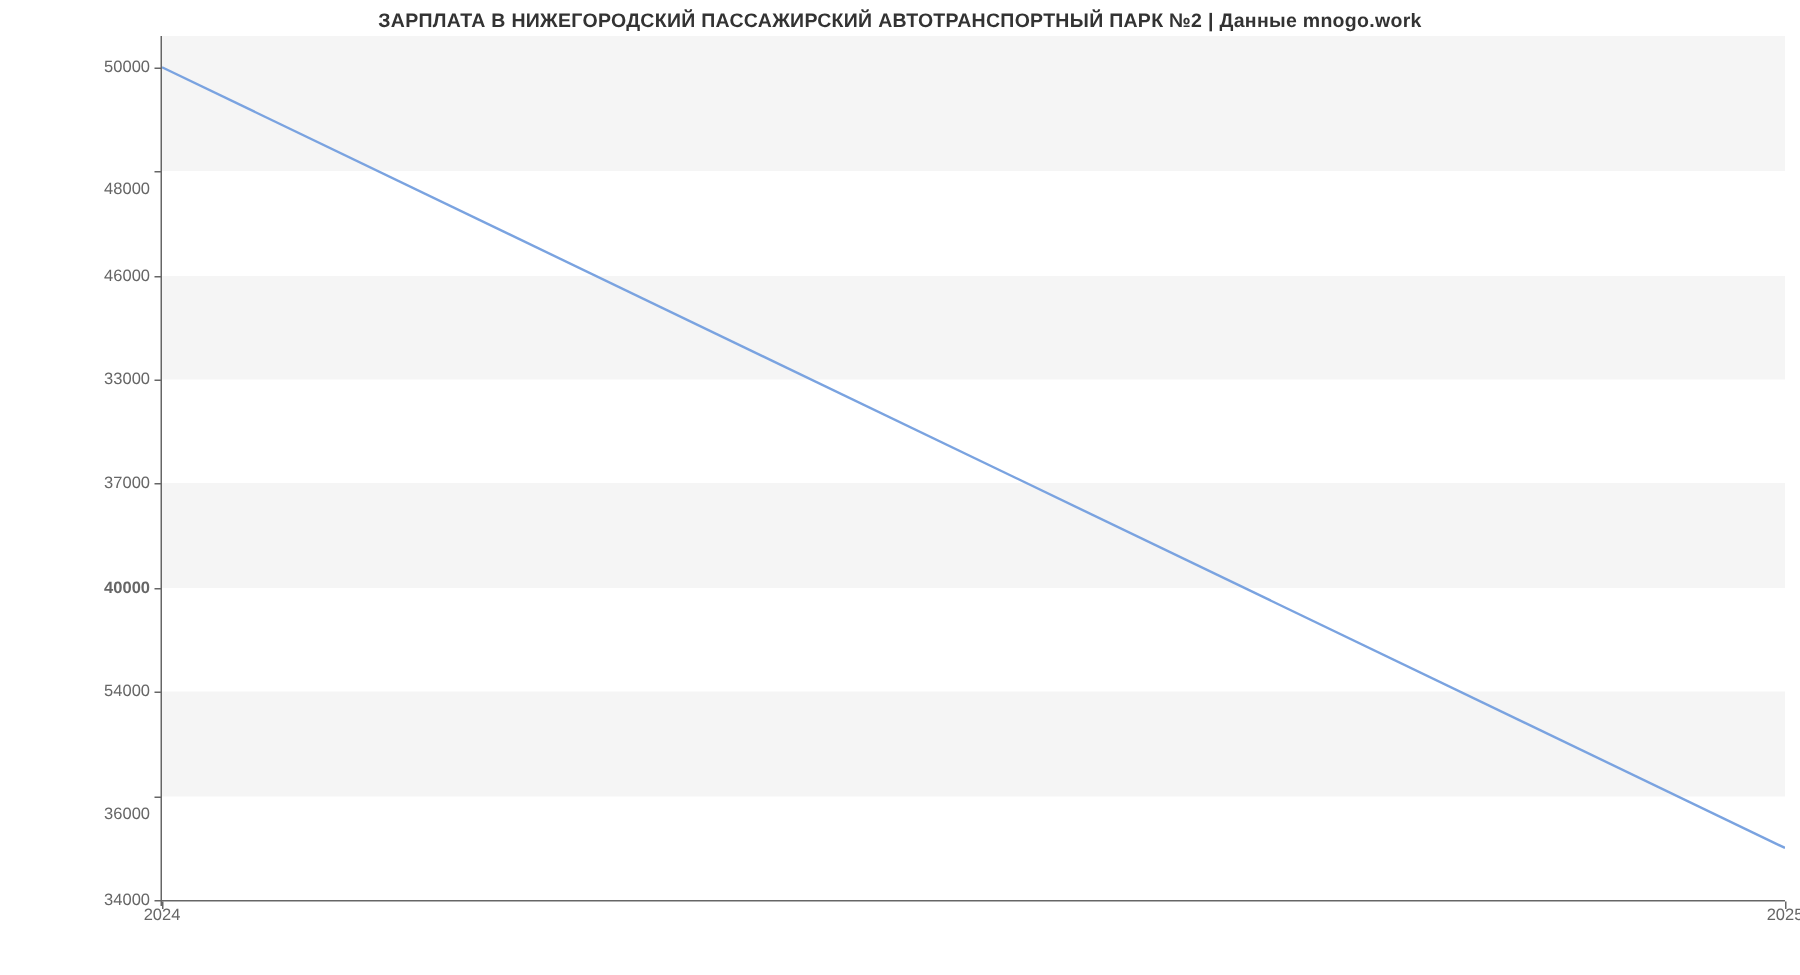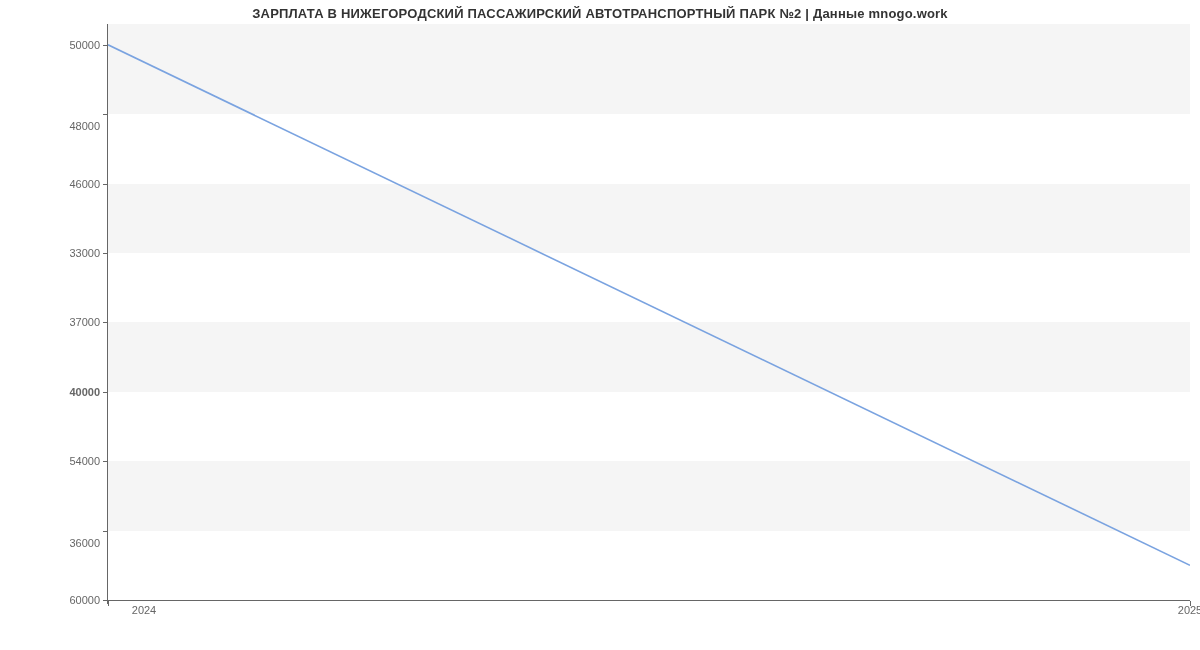--- a/index.html
+++ b/index.html
@@ -110,32 +110,32 @@
       </div>
     <svg class="series" viewBox="0 0 1082 576" preserveAspectRatio="none">
       <polyline id="series-poly" fill="none" stroke-width="1.6" points="0,20.819277108433766 1082,541.3012048192771" stroke="#7aa3e0"></polyline>
     </svg>
   </div>
 
   <div class="y-axis-line"></div>
   <div class="x-axis-line"></div>
 
   <div id="y-labels">
-      <div class="y-label" style="top: 600px;">60000</div>
+      <div class="y-label" style="top: 600px;">34000</div>
       <div class="y-label" style="top: 530.602px; margin-top: 12px;">36000</div>
       <div class="y-label" style="top: 461.205px;">54000</div>
       <div class="y-label" style="top: 391.807px; font-weight: bold;">40000</div>
       <div class="y-label" style="top: 322.41px;">37000</div>
       <div class="y-label" style="top: 253.012px;">33000</div>
       <div class="y-label" style="top: 183.614px;">46000</div>
       <div class="y-label" style="top: 114.217px; margin-top: 12px;">48000</div>
       <div class="y-label" style="top: 44.8193px;">50000</div>
     </div>
   <div id="x-labels">
-      <div class="x-label" style="left: 108px; margin-left: 36px;">2024</div>
+      <div class="x-label" style="left: 108px;">2024</div>
       <div class="x-label" style="left: 1190px;">2025</div>
     </div>
   <div id="y-ticks">
       <div class="tick-y" style="top: 600px;"></div>
       <div class="tick-y" style="top: 530.602px;"></div>
       <div class="tick-y" style="top: 461.205px;"></div>
       <div class="tick-y" style="top: 391.807px;"></div>
       <div class="tick-y" style="top: 322.41px;"></div>
       <div class="tick-y" style="top: 253.012px;"></div>
       <div class="tick-y" style="top: 183.614px;"></div>

